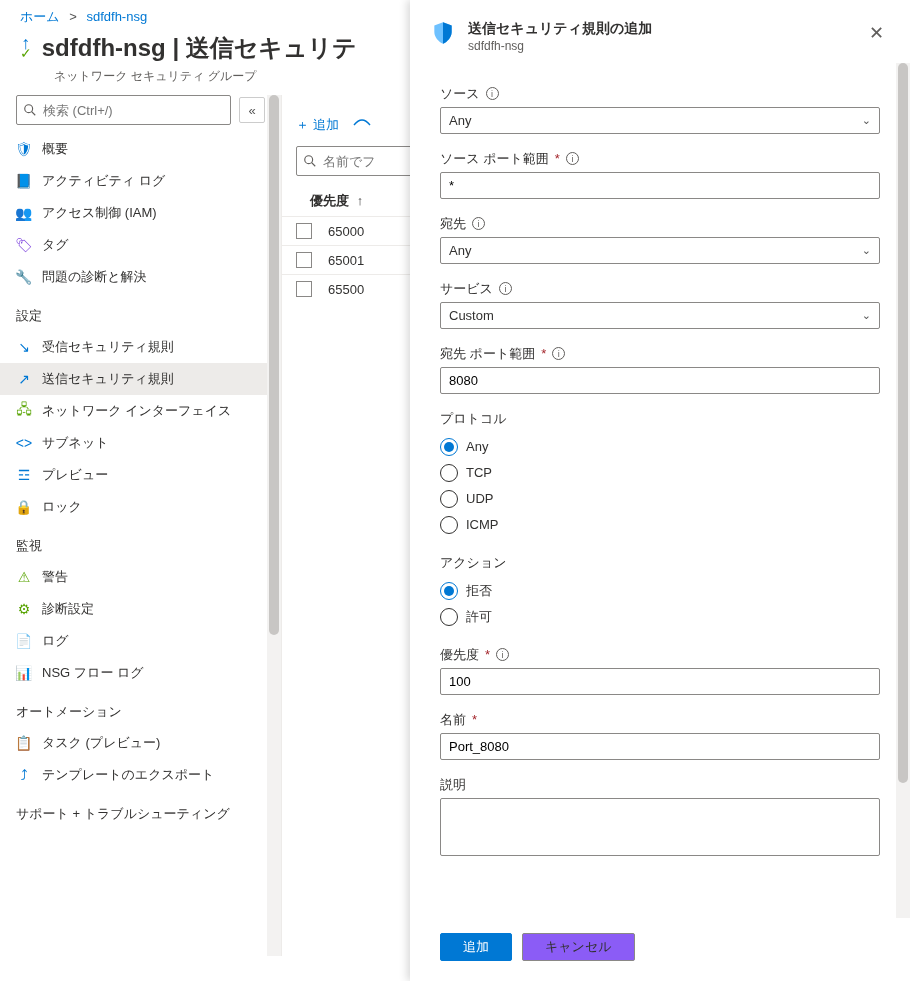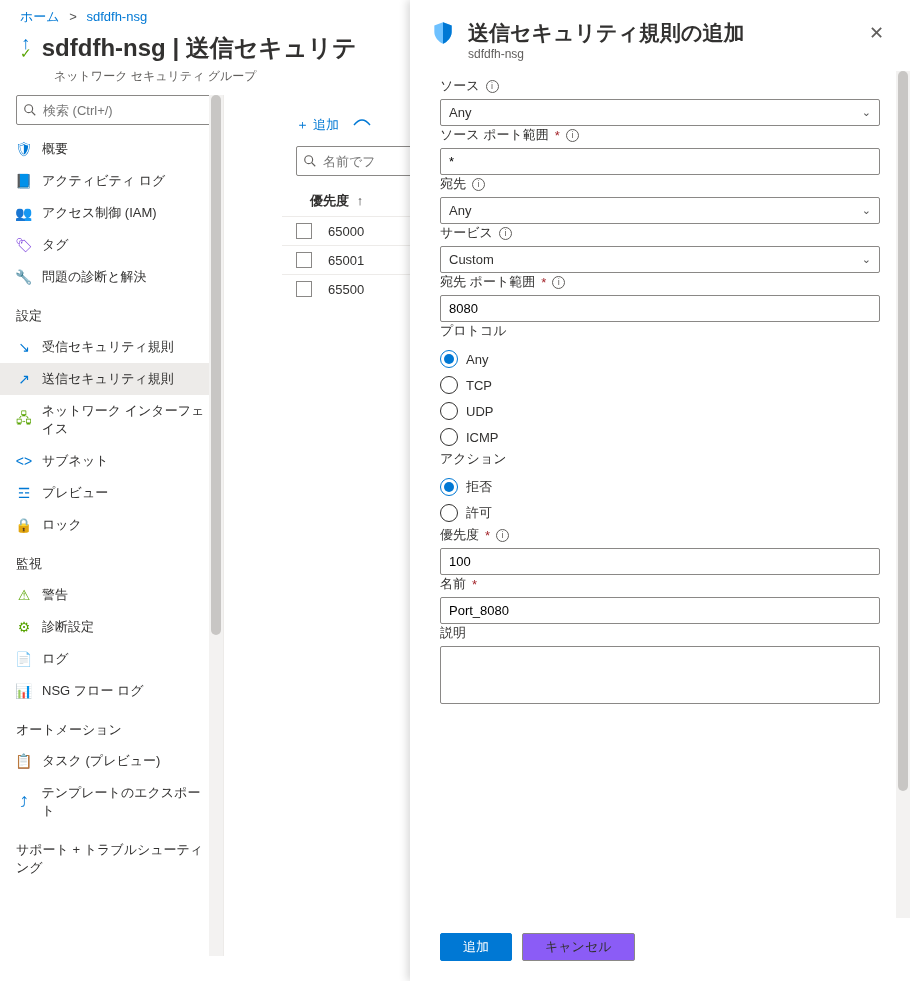--- a/index.html
+++ b/index.html
@@ -33,21 +33,21 @@
   display: flex; align-items: center; padding: 4px 6px; height: 30px;
 }
 .search-box input { border: none; outline: none; flex: 1; font-size: 13px; background: transparent; }
 .collapse-btn {
   width: 26px; height: 26px; border: 1px solid #ccc; border-radius: 2px;
   display: flex; align-items: center; justify-content: center; font-size: 13px;
   color: #555; cursor: pointer;
 }
 
 
-.left-col { width: 224px; border-right: 1px solid #edebe9; height: calc(981px - 120px); overflow-y: auto; position: relative; }
+.left-col { width: 282px; border-right: 1px solid #edebe9; height: calc(981px - 120px); overflow-y: auto; position: relative; }
 .nav-group-label { padding: 14px 16px 6px; font-size: 13px; font-weight: 400; color: #323130; }
 .nav-item {
   display: flex; align-items: center; gap: 10px; padding: 7px 16px;
   cursor: pointer; font-size: 13px;
 }
 .nav-item.selected { background: #edebe9; }
 .nav-icon { width: 16px; height: 16px; display: inline-flex; align-items: center; justify-content: center; font-size: 14px; }
 
 
 .main-col { position: absolute; left: 282px; top: 110px; right: 0; bottom: 0; }
@@ -67,26 +67,26 @@
 .cols { display: flex; }
 
 
 .panel {
   position: absolute; top: 0; right: 0; width: 500px; height: 981px;
   background: #fff; box-shadow: -3px 0 8px rgba(0,0,0,.15);
   display: flex; flex-direction: column;
 }
 .panel-head { display: flex; align-items: flex-start; padding: 20px 20px 10px; gap: 12px; }
 .shield { width: 26px; height: 26px; flex-shrink: 0; }
-.panel-title { font-size: 21px; font-weight: 600; line-height: 1.2; }
+.panel-title { font-size: 14px; font-weight: 600; line-height: 1.2; }
 .panel-sub { font-size: 12px; color: #605e5c; margin-top: 2px; }
 .panel-close { margin-left: auto; font-size: 18px; color: #605e5c; cursor: pointer; padding: 2px 6px; }
 .panel-body { flex: 1; overflow-y: auto; padding: 6px 30px 10px; position: relative; }
 .panel-body::-webkit-scrollbar { width: 14px; }
-.form-label { font-size: 13px; display: flex; align-items: center; gap: 6px; }
+.form-label { font-size: 13px; margin-top: 16px; display: flex; align-items: center; gap: 6px; }
 .form-label .req { color: #a4262c; }
 .info-i {
   display: inline-flex; width: 13px; height: 13px; border: 1px solid #605e5c;
   border-radius: 50%; align-items: center; justify-content: center;
   font-size: 9px; color: #605e5c;
 }
 .sel, .txt {
   width: 100%; height: 27px; border: 1px solid #8a8886; border-radius: 2px;
   margin-top: 4px; padding: 3px 8px; font-size: 13px; background: #fff;
   display: flex; align-items: center; justify-content: space-between;

